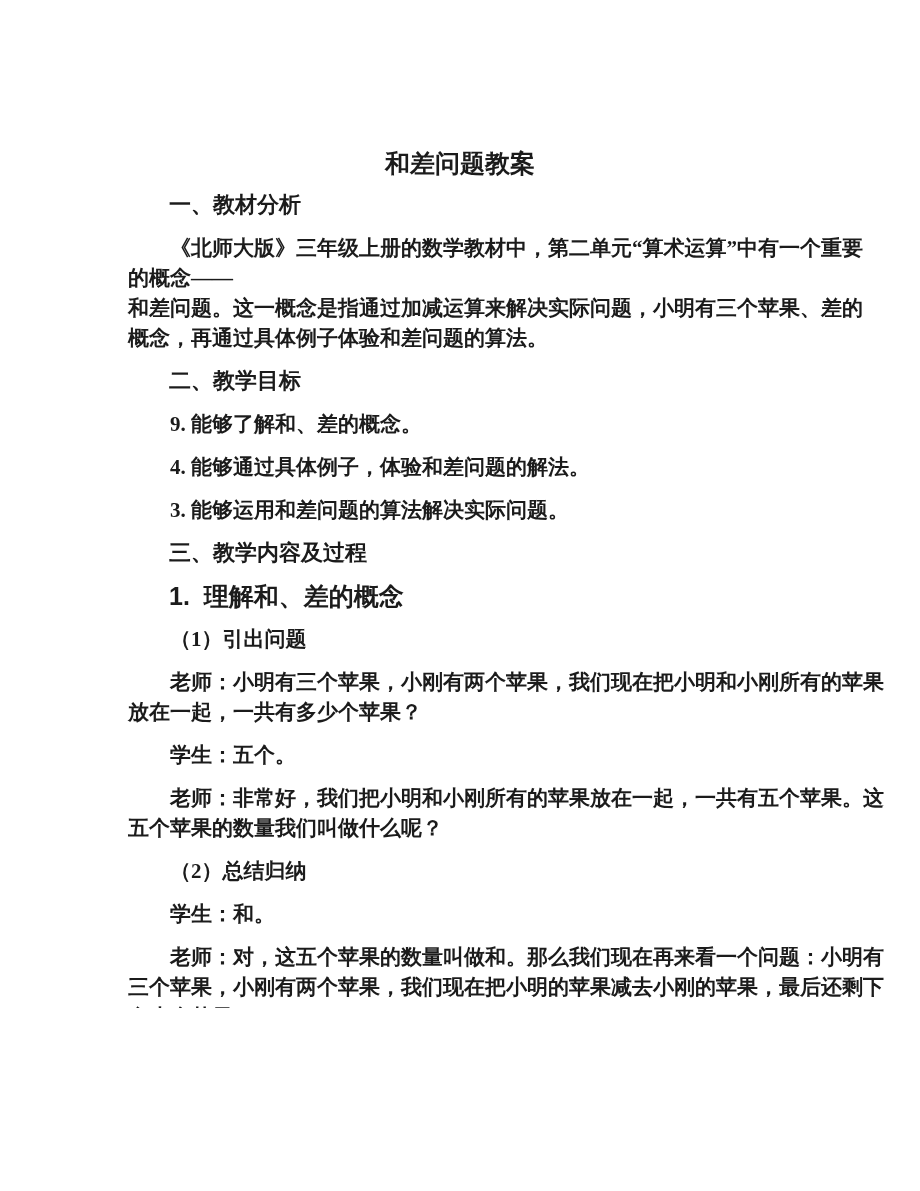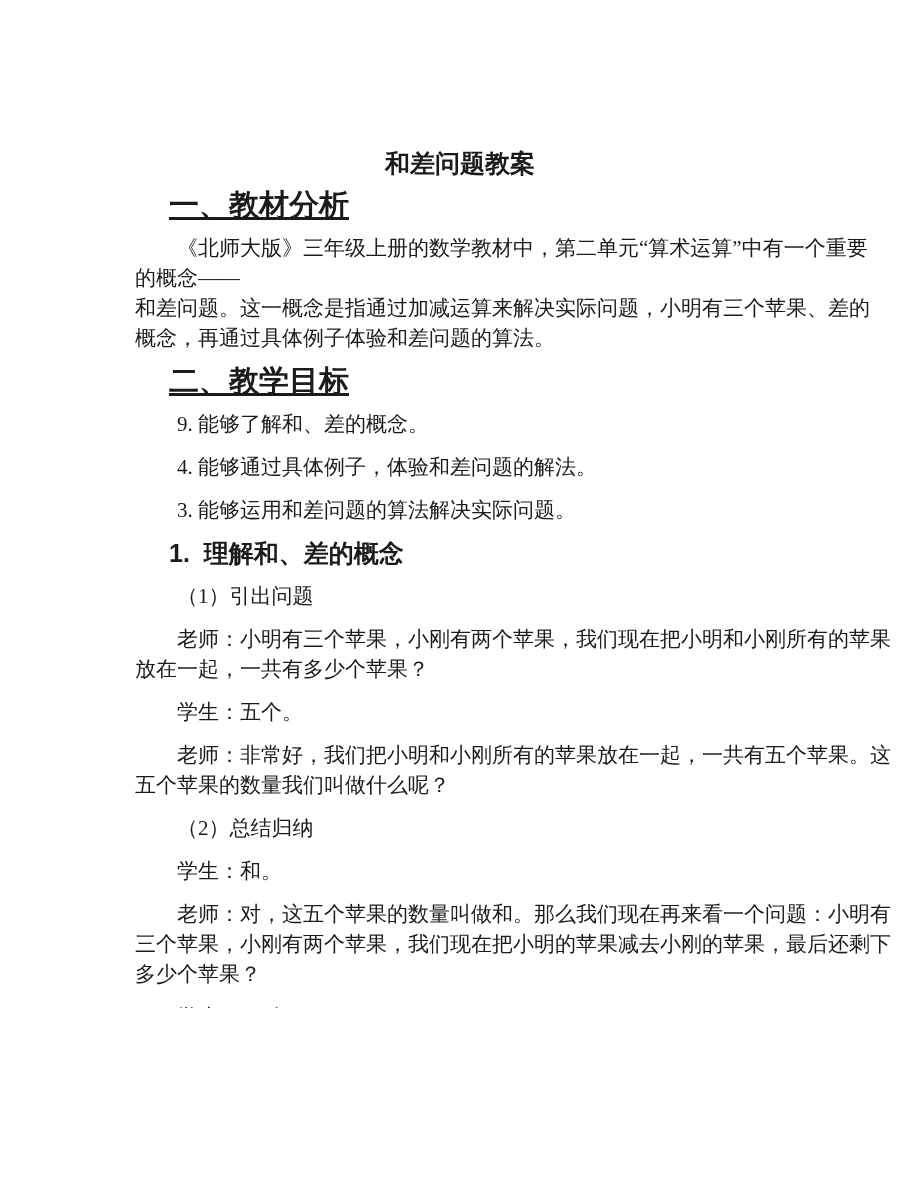--- a/index.html
+++ b/index.html
@@ -23,38 +23,38 @@
     font-weight: bold;
     font-size: 25px;
     line-height: 32px;
     text-align: center;
     white-space: pre;
     margin: 0 0 11px 0;
   }
   .heading {
     font-family: "Liberation Sans", "DejaVu Sans", sans-serif;
     font-weight: bold;
-    font-size: 30px;
+    font-size: 22px;
     line-height: 30px;
     padding-left: 42px;
     white-space: pre;
     margin: 0 0 13px 0;
-    text-decoration: underline;
   }
   .subheading {
     font-family: "Liberation Sans", "DejaVu Sans", sans-serif;
     font-weight: bold;
     font-size: 25px;
     line-height: 30px;
     padding-left: 42px;
     white-space: pre;
     margin: 0 0 13px 0;
   }
   .para {
-    margin: 0 0 13px 8px;
+    margin: 0 0 13px 1px;
+    font-weight: bold;
   }
   .line {
     font-size: 21px;
     line-height: 30px;
     white-space: pre;
   }
   .indent {
     padding-left: 42px;
   }
 </style>
@@ -79,20 +79,21 @@
   <div class="para">
     <div class="line indent">9. 能够了解和、差的概念。</div>
   </div>
   <div class="para">
     <div class="line indent">4. 能够通过具体例子，体验和差问题的解法。</div>
   </div>
   <div class="para">
     <div class="line indent">3. 能够运用和差问题的算法解决实际问题。</div>
   </div>
 
+  <div class="heading">三、教学内容及过程</div>
 
   <div class="subheading">1.  理解和、差的概念</div>
 
   <div class="para">
     <div class="line indent">（1）引出问题</div>
   </div>
 
   <div class="para">
     <div class="line indent">老师：小明有三个苹果，小刚有两个苹果，我们现在把小明和小刚所有的苹果</div>
     <div class="line">放在一起，一共有多少个苹果？</div>

